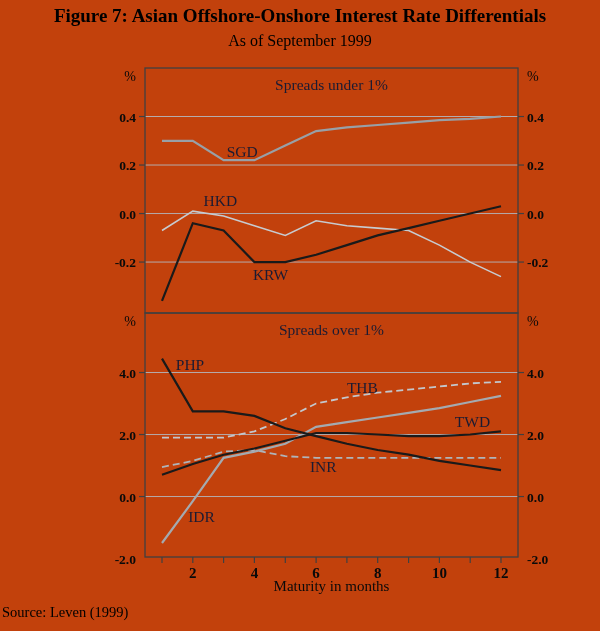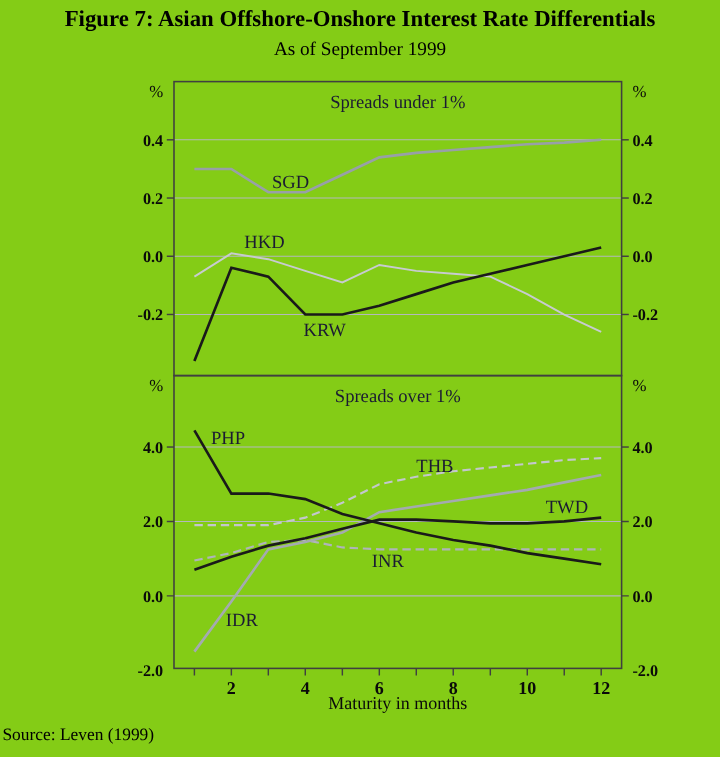--- a/index.html
+++ b/index.html
@@ -1,17 +1,17 @@
 <!DOCTYPE html>
 <html><head>
 <meta charset="utf-8">
 <style>
   html,body{margin:0;padding:0;background:#ffffff;}
   body{width:600px;height:631px;overflow:hidden;}
-  .page{position:relative;width:600px;height:631px;background:#84cc16;}
+  .page{position:relative;width:600px;height:631px;background:#c2410c;}
   svg{display:block;}
   text{fill:#000000;}
   .t-title{font:bold 19px "Liberation Serif", serif;}
   .t-sub{font:16px "Liberation Serif", serif;}
   .t-source{font:14.5px "Liberation Serif", serif;}
   .t-ptitle{font:15.5px "Liberation Serif", serif;fill:#1b1b33;}
   .t-tick{font:bold 13.5px "Liberation Serif", serif;fill:#0a0a0a;}
   .t-xtick{font:bold 15px "Liberation Serif", serif;fill:#0a0a0a;}
   .t-xlabel{font:15px "Liberation Serif", serif;fill:#0a0a0a;}
   .t-pct{font:14px "Liberation Serif", serif;fill:#0a0a0a;}

